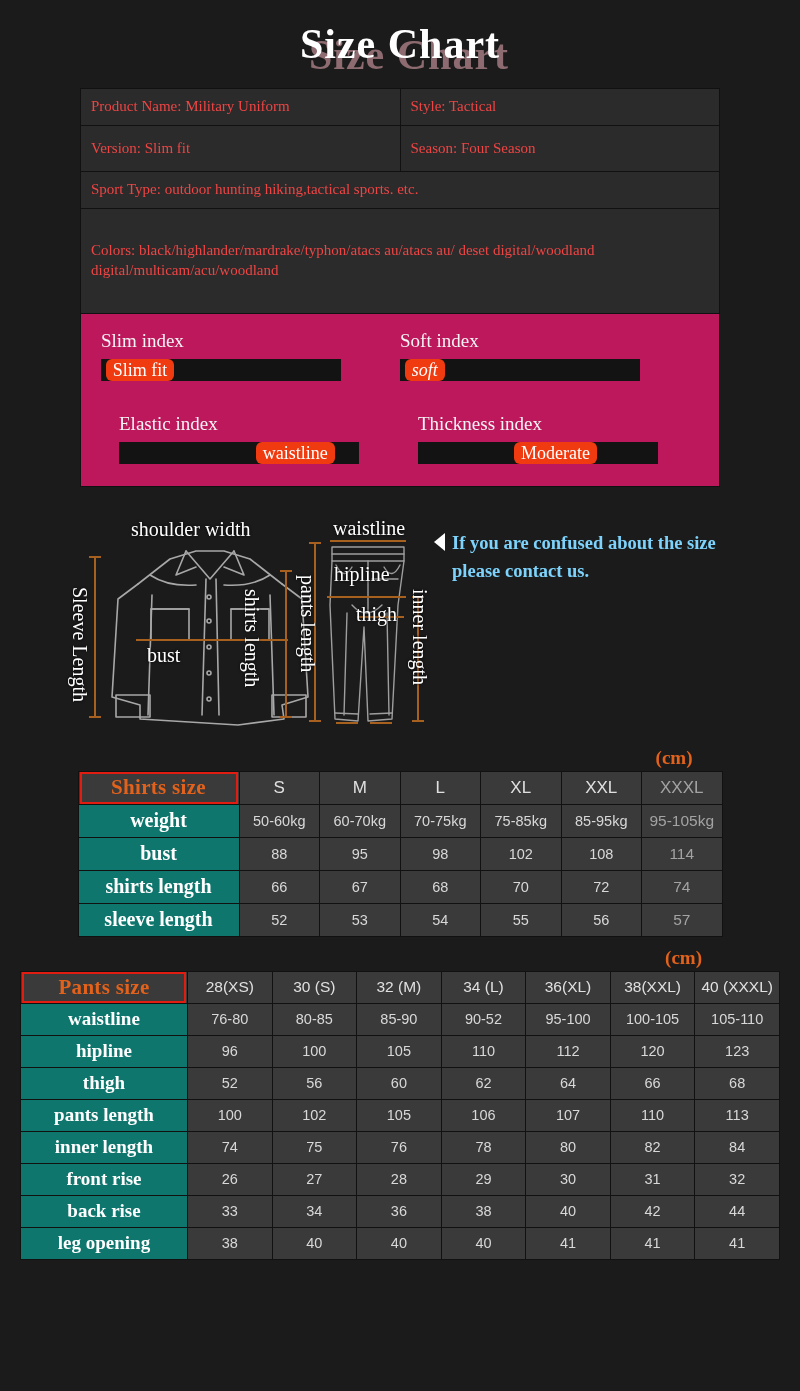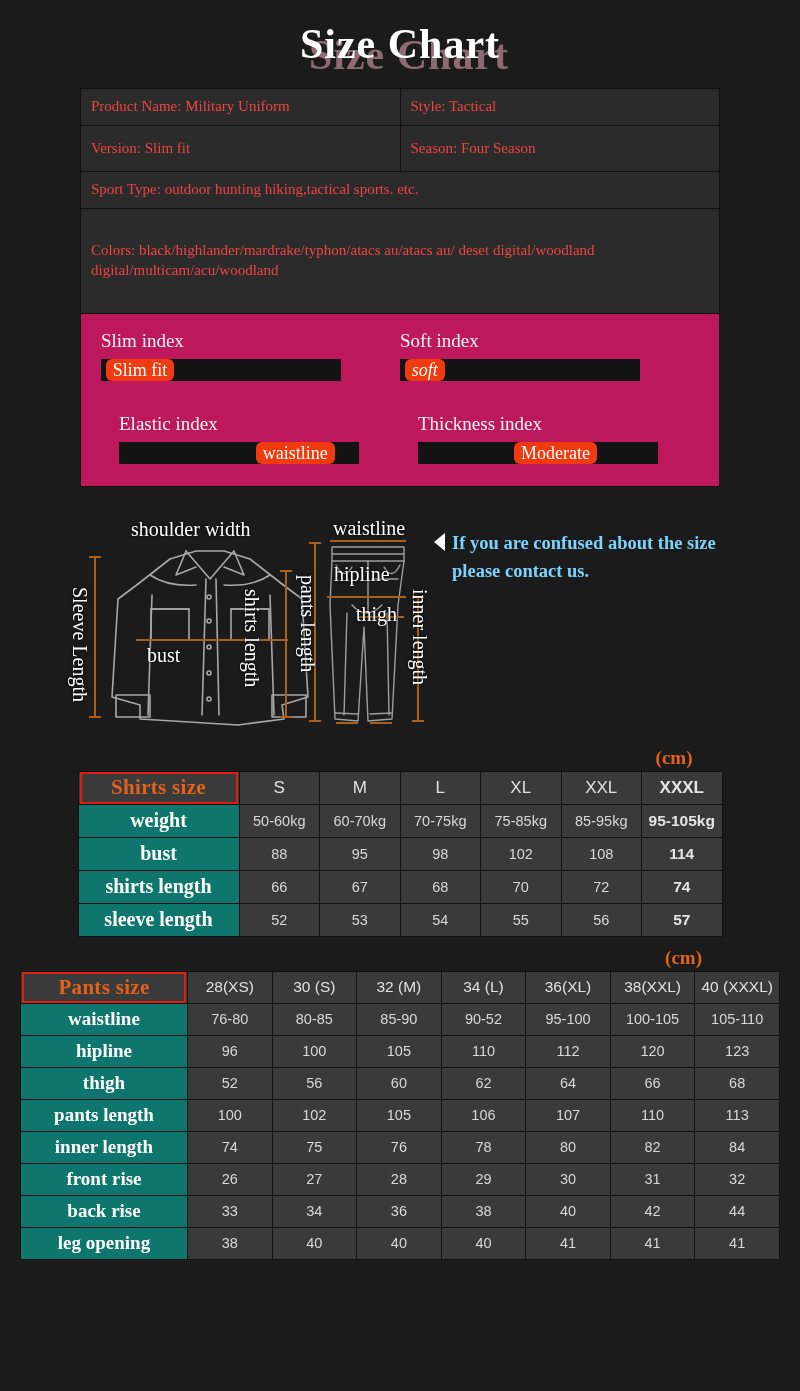--- a/index.html
+++ b/index.html
@@ -187,21 +187,21 @@
     font-weight: bold;
     font-size: 21px;
     letter-spacing: 0.3px;
   }
   table.sizetbl td.colhead {
     background: #3a3a3a;
     color: #e0e0e0;
     font-size: 17px;
   }
   table.sizetbl.pants td.colhead { font-size: 15.5px; }
-  table.sizetbl td.bright { color: #e5e5e5; font-size: 15.5px; font-weight: bold; }
+  table.sizetbl td.bright { color: #a3a3a3; font-size: 15.5px; }
   table.sizetbl td.bright.hdr { font-size: 17px; }
 </style>
 </head>
 <body>
 
 <div class="title-wrap">
   <div class="title">Size Chart</div>
 </div>
 
 <table class="info-table">

